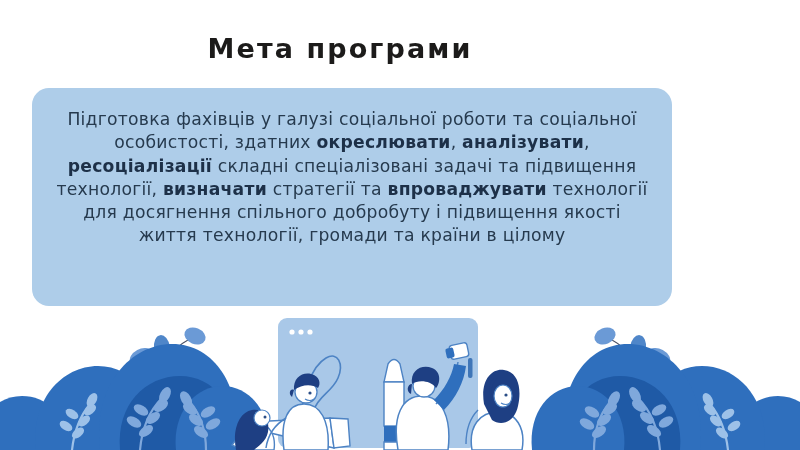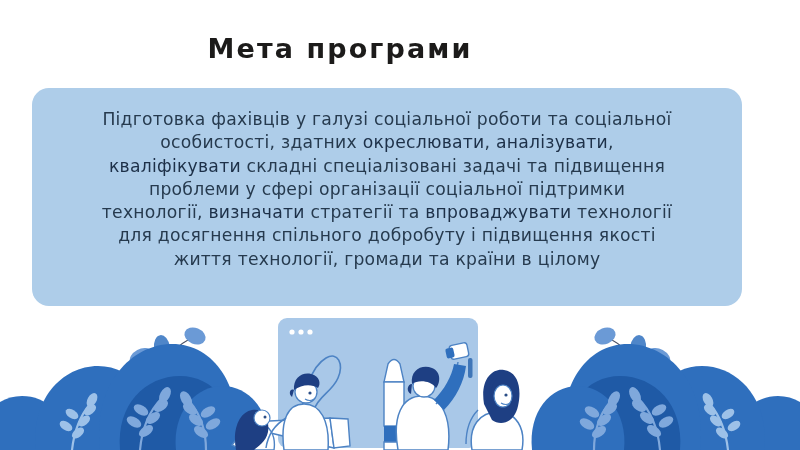--- a/index.html
+++ b/index.html
@@ -35,37 +35,37 @@
     color: #1c1b1a;
     font-family: "DejaVu Sans", "Liberation Sans", sans-serif;
     white-space: nowrap;
   }
 
   
   #text-card {
     position: absolute;
     left: 32px;
     top: 88px;
-    width: 710px;
+    width: 640px;
     height: 218px;
     background: #aecde9;
     border-radius: 17px;
     box-sizing: border-box;
     padding-top: 20px;
   }
   #body-text {
     text-align: center;
     color: #263a4e;
     font-size: 17.2px;
     line-height: 23.3px;
     letter-spacing: 0.25px;
     padding: 0 10px;
     font-family: "DejaVu Sans", "Liberation Sans", sans-serif;
   }
-  #body-text b { font-weight: normal; color: #1d3048; }
+  #body-text b { font-weight: bold; color: #1d3048; }
   .tline { white-space: nowrap; }
 
   
   #illustration {
     position: absolute;
     left: 0;
     top: 300px;
     width: 800px;
     height: 150px;
   }
@@ -75,22 +75,21 @@
 <body>
 
 <div id="slide" style="background: rgb(255, 255, 255);">
 
   <div id="title" style="color: rgb(28, 27, 26);">Мета програми</div>
 
   <div id="text-card" style="background: rgb(174, 205, 233);">
     <div id="body-text" style="color: rgb(38, 58, 78);">
         <div class="tline"><span>Підготовка фахівців у галузі соціальної роботи та соціальної</span></div>
         <div class="tline"><span>особистості, здатних </span><b>окреслювати</b><span>, </span><b>аналізувати</b><span>,</span></div>
-        <div class="tline"><b>кваліфікувати</b><span> складні спеціалізовані задачі та  підвищення</span></div>
-        <div class="tline"><span>проблеми у сфері організації соціальної підтримки</span></div>
+        <div class="tline"><b>ресоціалізації</b><span> складні спеціалізовані задачі та  підвищення</span></div>
         <div class="tline"><span>технології,  </span><b>визначати</b><span> стратегії та </span><b>впроваджувати</b><span> технології</span></div>
         <div class="tline"><span>для досягнення спільного  добробуту  і підвищення якості</span></div>
         <div class="tline"><span>життя технології, громади та країни в цілому</span></div>
       </div>
   </div>
 
   <div id="illustration">
     <svg width="800" height="150" viewBox="0 0 800 150" xmlns="http://www.w3.org/2000/svg">
       <defs>
         <clipPath id="clipAll">

